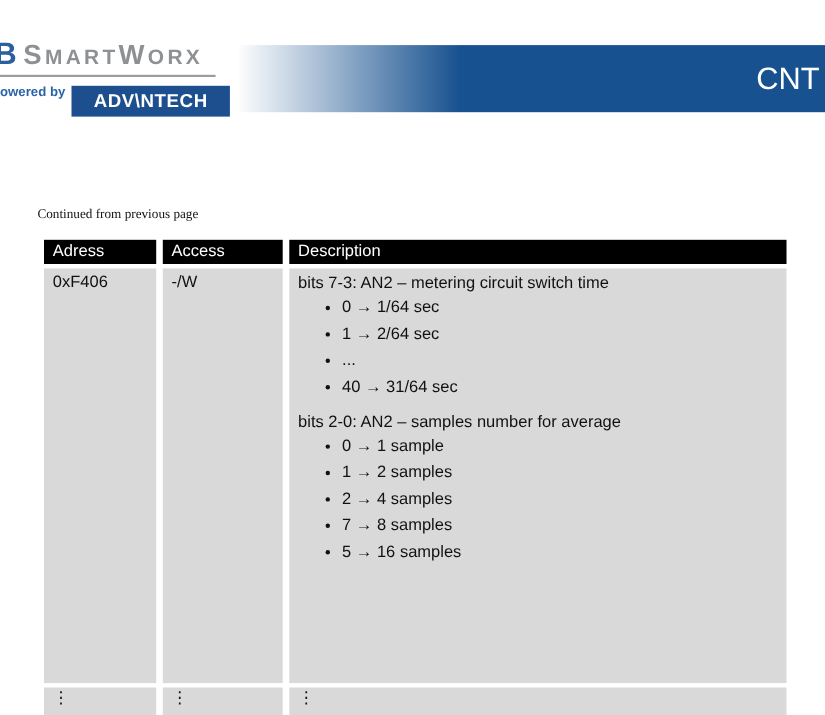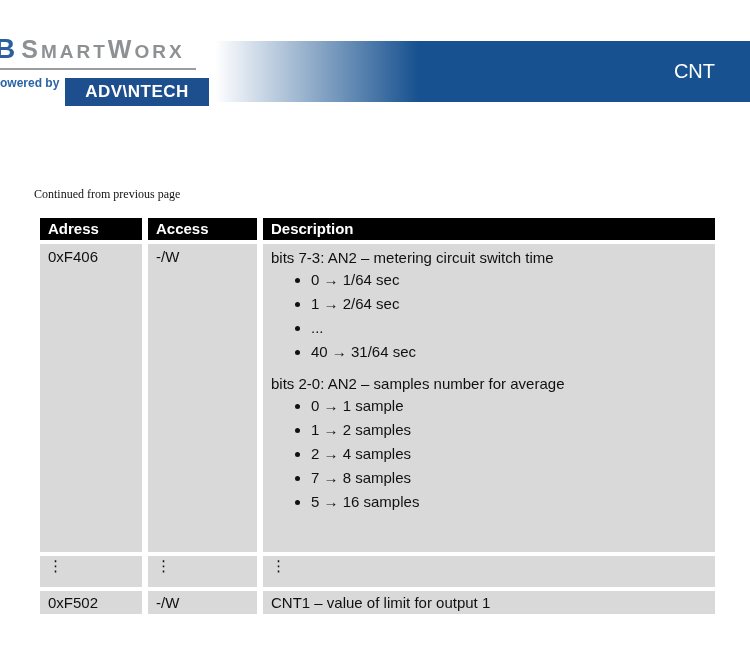--- a/index.html
+++ b/index.html
@@ -57,23 +57,23 @@
 
   .banner {
     position: absolute; left: 215px; top: 41px;
     width: 535px; height: 61px;
     background: linear-gradient(90deg,
       #ffffff 0%,
       var(--banner-blue, #17518f) 38%,
       var(--banner-blue, #17518f) 100%);
   }
   .banner-title {
-    position: absolute; right: 35px; top: 0;
+    position: absolute; right: 5px; top: 0;
     line-height: 61px;
-    font-size: 20px;
+    font-size: 28px;
     color: #ffffff;
   }
 
   
   .continued {
     position: absolute; left: 34px; top: 187px;
     width: 687px;
     text-align: left;
     font-size: 12px;
     font-family: Liberation Serif, serif;
@@ -85,35 +85,35 @@
     border-collapse: separate;
     border-spacing: 6px 4px;
     table-layout: fixed;
     width: 687px;
   }
   table.regs th {
     background: var(--header-black, #000000);
     color: #ffffff;
     text-align: left;
     font-size: 15px;
-    font-weight: bold;
+    font-weight: normal;
     height: 22px;
     line-height: 22px;
     padding: 0 8px;
   }
   table.regs td {
     background: var(--cell-gray, #d9d9d9);
     font-size: 15px;
     padding: 0 8px;
     vertical-align: middle;
   }
   tr.row-f406 td {
     vertical-align: top;
     padding-top: 4px;
-    height: 308px;
+    height: 377px;
   }
   .desc p  { line-height: 20px; }
   .desc .p2 { margin-top: 10px; }
   .desc ul {
     margin-top: 0;
     padding-left: 40px;
     list-style: disc;
   }
   .desc li { line-height: 24px; }
 

